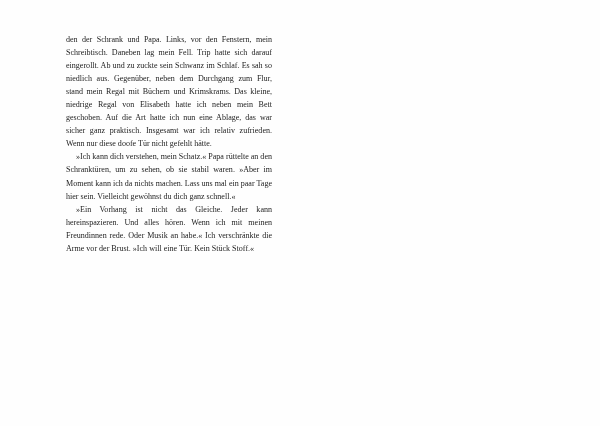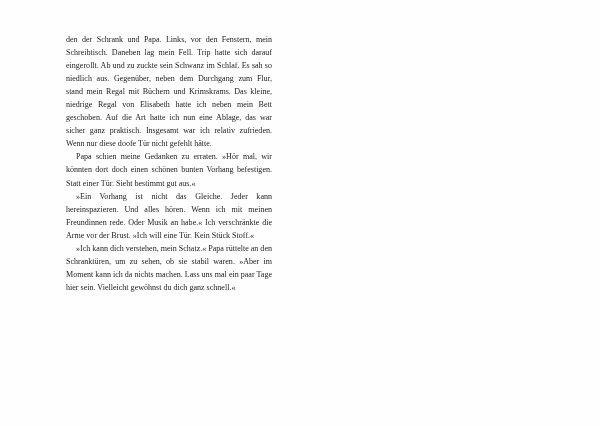--- a/index.html
+++ b/index.html
@@ -62,23 +62,22 @@
 </style>
 </head>
 <body>
 
 <div id="book-spread">
 
   <div class="page" id="page-left">
 
     <div class="text-column" id="left-column">
       <p class="para noindent">den der Schrank und Papa. Links, vor den Fenstern, mein Schreibtisch. Daneben lag mein Fell. Trip hatte sich darauf eingerollt. Ab und zu zuckte sein Schwanz im Schlaf. Es sah so niedlich aus. Gegenüber, neben dem Durchgang zum Flur, stand mein Regal mit Büchern und Krimskrams. Das kleine, niedrige Regal von Elisabeth hatte ich neben mein Bett geschoben. Auf die Art hatte ich nun eine Ablage, das war sicher ganz praktisch. Insgesamt war ich relativ zufrieden. Wenn nur diese doofe Tür nicht gefehlt hätte.</p>
-      <p class="para">Papa schien meine Gedanken zu erraten. »Hör mal, wir könnten dort doch einen schönen bunten Vorhang befestigen. Statt einer Tür. Sieht bestimmt gut aus.«</p>
+      <p class="para">»Ich kann dich verstehen, mein Schatz.« Papa rüttelte an den Schranktüren, um zu sehen, ob sie stabil waren. »Aber im Moment kann ich da nichts machen. Lass uns mal ein paar Tage hier sein. Vielleicht gewöhnst du dich ganz schnell.«</p>
       <p class="para">»Ein Vorhang ist nicht das Gleiche. Jeder kann hereinspazieren. Und alles hören. Wenn ich mit meinen Freundinnen rede. Oder Musik an habe.« Ich verschränkte die Arme vor der Brust. »Ich will eine Tür. Kein Stück Stoff.«</p>
-      <p class="para">»Ich kann dich verstehen, mein Schatz.« Papa rüttelte an den Schranktüren, um zu sehen, ob sie stabil waren. »Aber im Moment kann ich da nichts machen. Lass uns mal ein paar Tage hier sein. Vielleicht gewöhnst du dich ganz schnell.«</p>
     </div>
 
   </div>
 
   <div class="page" id="page-right">
 
     
 
     
     

